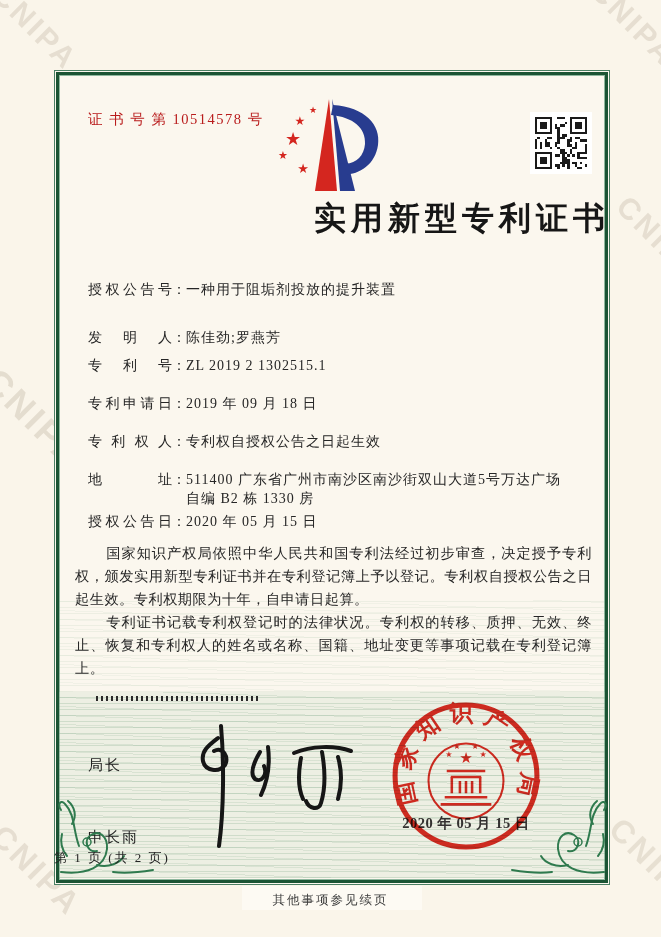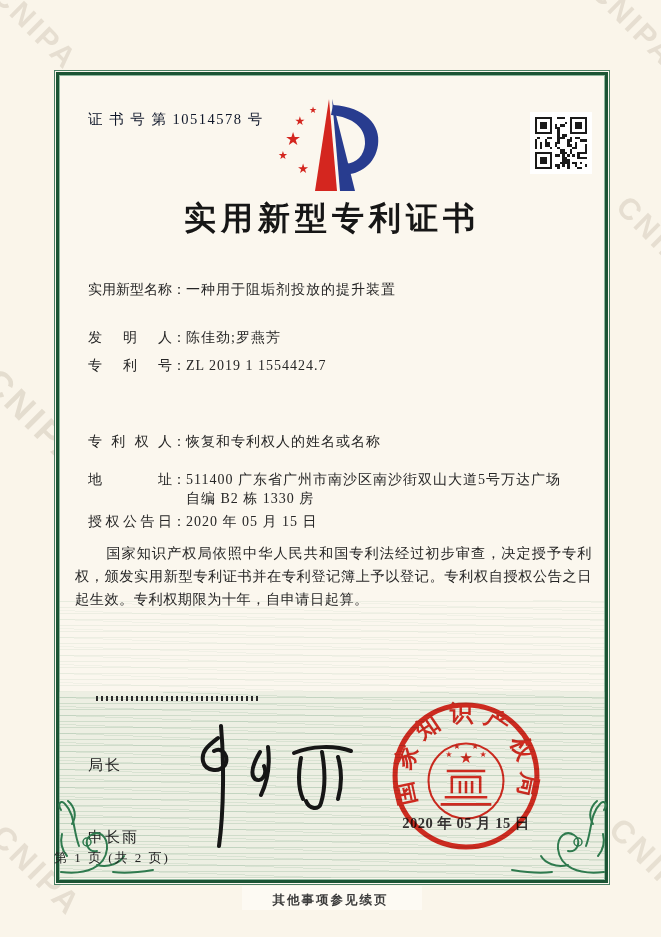--- a/index.html
+++ b/index.html
@@ -22,25 +22,25 @@
   .frame-in{width:100%; height:100%; box-sizing:border-box;
     border:3px solid #1b5434; box-shadow:inset 0 0 0 1px #8fb79e;}
   
   .waves{position:absolute; pointer-events:none;
     background:
       repeating-linear-gradient(0deg, rgba(120,165,130,.30) 0 1px, transparent 1px 6px),
       repeating-linear-gradient(2deg, rgba(120,165,130,.20) 0 1px, transparent 1px 9px);
   }
   .waves.light{opacity:.35;}
   .waves.strong{opacity:.85; background-color:rgba(190,212,192,.28);}
-  .cert-no{position:absolute; left:88px; top:110px; font-size:14.5px; letter-spacing:1.5px; color:#0f172a;}
+  .cert-no{position:absolute; left:88px; top:110px; font-size:14.5px; letter-spacing:1.5px; color:#b91c1c;}
   .qr-box{position:absolute; left:530px; top:112px; width:62px; height:62px; background:#fff;}
   .qr-box svg{position:absolute; left:5px; top:5px;}
   .logo{position:absolute; left:267px; top:94px; width:130px; height:102px;}
-  .title{position:absolute; left:54px; top:197px; width:556px; text-align:center;
+  .title{position:absolute; left:54px; top:197px; width:556px; text-align:right;
     font-size:32px; font-weight:bold; letter-spacing:5px; color:#161616;}
   .field-row{position:absolute; left:88px; width:500px; font-size:14px; color:#262626; line-height:19px;}
   .flabel{display:inline-block; width:84px; text-align:justify; text-align-last:justify; vertical-align:top;}
   .fcolon{display:inline-block; vertical-align:top;}
   .fvalue{display:inline-block; letter-spacing:1px; vertical-align:top; width:382px;}
   .fvalue.short{width:auto;}
   .grant-right{position:absolute; left:242px; top:0;}
   .paras{position:absolute; left:75px; top:542px; width:517px; font-size:14.2px;
     line-height:23px; color:#262626; letter-spacing:.5px; text-align:justify;font-family:Liberation Serif, serif;}
   .paras p{margin:0; text-indent:2.2em;}
@@ -52,21 +52,21 @@
     mix-blend-mode:multiply; opacity:.95;}
   .seal-date{position:absolute; left:392px; top:814px; width:148px; text-align:center;
     font-size:14.5px; font-weight:bold; color:#333130; letter-spacing:.5px;}
   .ornament{position:absolute; width:100px; height:92px;}
   .ornament.left{left:57px; top:786px; transform:scaleX(-1);}
   .ornament.right{left:508px; top:786px;}
   .page-footer{position:absolute; left:54px; top:849px; width:556px; text-align:left;
     font-size:13px; letter-spacing:2px; color:#242424;}
   .cont-strip{position:absolute; left:242px; top:886px; width:180px; height:24px; background:#fdfaf3;}
   .cont-note{position:absolute; left:0; top:892px; width:661px; text-align:center;
-    font-size:12.5px; letter-spacing:2px; color:#3c3c3c;font-weight:bold;}
+    font-size:12.5px; letter-spacing:2px; color:#3c3c3c;}
 </style>
 </head>
 <body>
 
 <div class="page">
 
   <div class="wm" style="left:-18px; top:10px; font-size:30px; opacity:.30">CNIPA</div>
   <div class="wm" style="left:580px; top:6px; font-size:30px; opacity:.30">CNIPA</div>
   <div class="wm" style="left:-28px; top:398px; font-size:36px; opacity:.32">CNIPA</div>
   <div class="wm" style="left:606px; top:222px; font-size:30px; opacity:.30">CNIPA</div>
@@ -207,40 +207,44 @@
       <text x="36" y="78" font-size="13">★</text>
     </g>
     <polygon points="62,4 70,96 48,96" fill="#d4261f"></polygon>
     <polygon points="65,4 88,96 73,96" fill="#283c8f"></polygon>
     <path d="M66,10 C98,12 114,30 111,50 C108,72 88,82 72,79 L74,68 C87,71 97,62 98,49 C99,33 86,22 64,20 Z" fill="#283c8f"></path>
   </svg>
 
   <div class="title">实用新型专利证书</div>
 
   <div class="field-row" style="top:280px">
-    <span class="flabel">实用新型名称</span><span class="fcolon">：</span><span class="fvalue">一种用于阻垢剂投放的提升装置</span>
+    <span class="flabel">授权公告号</span><span class="fcolon">：</span><span class="fvalue">一种用于阻垢剂投放的提升装置</span>
   </div>
   <div class="field-row" style="top:328px">
     <span class="flabel">发明人</span><span class="fcolon">：</span><span class="fvalue">陈佳劲;罗燕芳</span>
   </div>
   <div class="field-row" style="top:356px">
-    <span class="flabel">专利号</span><span class="fcolon">：</span><span class="fvalue">ZL 2019 1 1554424.7</span>
+    <span class="flabel">专利号</span><span class="fcolon">：</span><span class="fvalue">ZL 2019 2 1302515.1</span>
+  </div>
+  <div class="field-row" style="top:394px">
+    <span class="flabel">专利申请日</span><span class="fcolon">：</span><span class="fvalue">2019 年 09 月 18 日</span>
   </div>
   <div class="field-row" style="top:432px">
-    <span class="flabel">专利权人</span><span class="fcolon">：</span><span class="fvalue">恢复和专利权人的姓名或名称</span>
+    <span class="flabel">专利权人</span><span class="fcolon">：</span><span class="fvalue">专利权自授权公告之日起生效</span>
   </div>
   <div class="field-row" style="top:470px">
     <span class="flabel">地址</span><span class="fcolon">：</span><span class="fvalue">511400 广东省广州市南沙区南沙街双山大道5号万达广场自编 B2 栋 1330 房</span>
   </div>
   <div class="field-row" style="top:512px">
     <span class="flabel">授权公告日</span><span class="fcolon">：</span><span class="fvalue short">2020 年 05 月 15 日</span>
   </div>
 
   <div class="paras">
     <p>国家知识产权局依照中华人民共和国专利法经过初步审查，决定授予专利权，颁发实用新型专利证书并在专利登记簿上予以登记。专利权自授权公告之日起生效。专利权期限为十年，自申请日起算。</p>
+    <p>专利证书记载专利权登记时的法律状况。专利权的转移、质押、无效、终止、恢复和专利权人的姓名或名称、国籍、地址变更等事项记载在专利登记簿上。</p>
   </div>
 
   <div class="barcode"></div>
 
   <div class="signer" style="top:756px">局长</div>
   <div class="signer" style="top:828px">申长雨</div>
 
   <svg class="signature" viewBox="0 0 180 132">
     <g fill="none" stroke="#161616" stroke-width="4" stroke-linecap="round" stroke-linejoin="round">
       <path d="M30,18 C21,25 13,31 15,41 C17,51 31,53 37,45 C41,37 35,26 26,31"></path>

